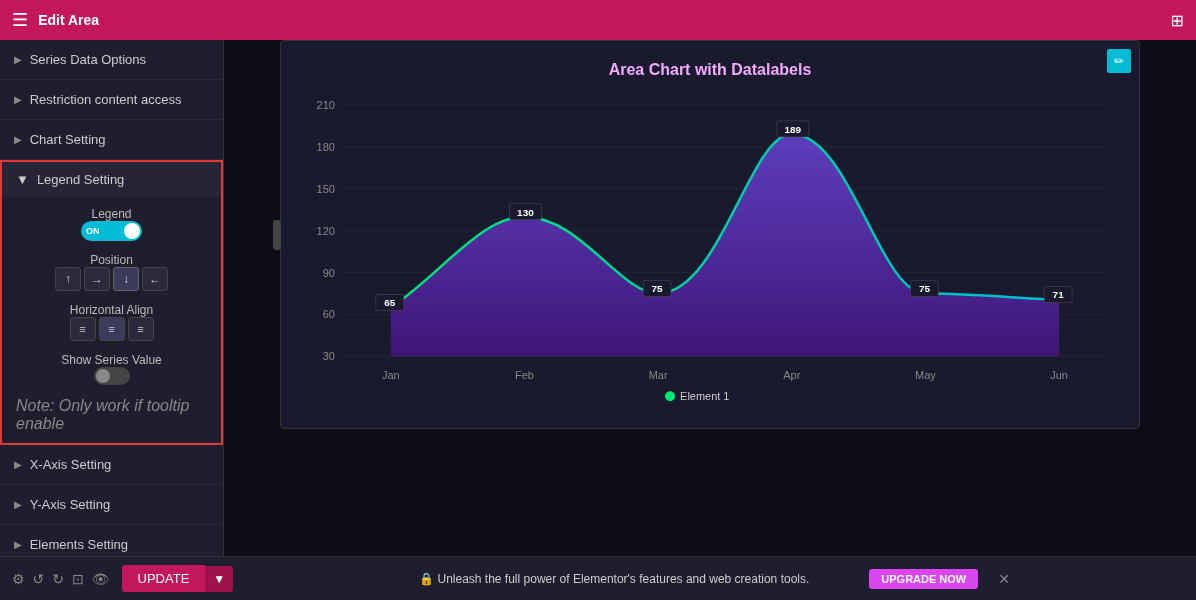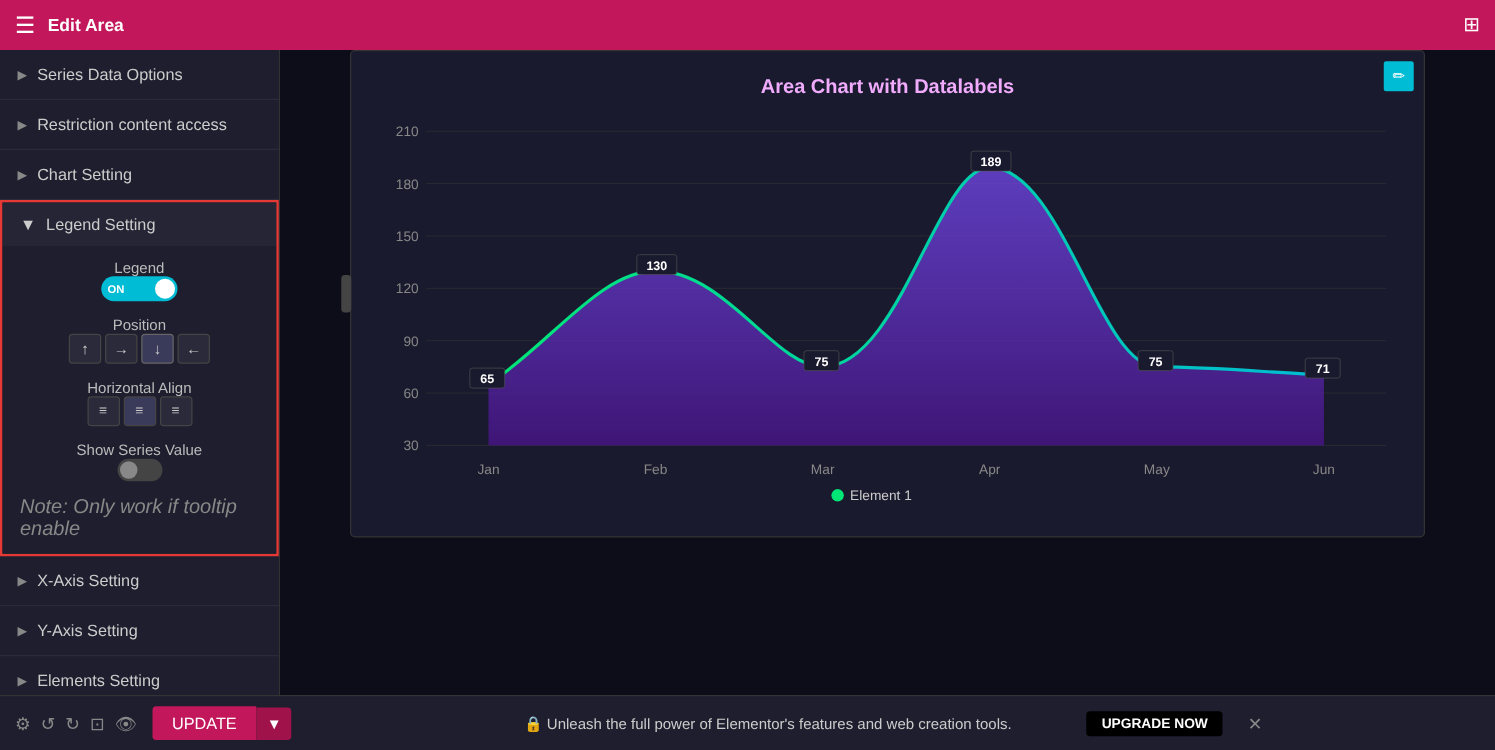--- a/index.html
+++ b/index.html
@@ -75,21 +75,21 @@
 
     
     .bottom-bar { background: #1e1e2e; height: 44px; display: flex; align-items: center; padding: 0 12px; gap: 12px; border-top: 1px solid #333; flex-shrink: 0; }
     .bottom-bar-left { display: flex; align-items: center; gap: 8px; }
     .bottom-icon { color: #888; font-size: 14px; cursor: pointer; }
     .update-btn { background: #c2185b; color: #ffffff; border: none; padding: 6px 16px; border-radius: 3px; font-size: 13px; font-weight: 400; cursor: pointer; display: flex; align-items: center; gap: 0; }
     .update-btn-arrow { background: #a0124a; color: white; border: none; padding: 6px 8px; font-size: 12px; cursor: pointer; border-radius: 0 3px 3px 0; }
 
     .promo-bar { flex: 1; display: flex; align-items: center; justify-content: center; gap: 12px; }
     .promo-text { color: #ccc; font-size: 12px; }
-    .upgrade-btn { background: #000000; color: white; border: none; padding: 4px 12px; border-radius: 3px; font-size: 11px; font-weight: 600; cursor: pointer; margin-left: 48px; }
+    .upgrade-btn { background: #d946ef; color: white; border: none; padding: 4px 12px; border-radius: 3px; font-size: 11px; font-weight: 600; cursor: pointer; margin-left: 48px; }
     .promo-close { color: #888; font-size: 14px; cursor: pointer; margin-left: 8px; }
 
     .sidebar-footer { margin-top: auto; padding: 12px 14px; border-top: 1px solid #2a2a3a; }
     .feature-link { color: #888; font-size: 11px; display: flex; align-items: center; gap: 4px; cursor: pointer; }
 
     .chart-resize-handle { position: absolute; left: -8px; top: 50%; transform: translateY(-50%); width: 8px; height: 30px; background: #444; border-radius: 3px; cursor: ew-resize; }
   </style>
 </head>
 <body>
 

